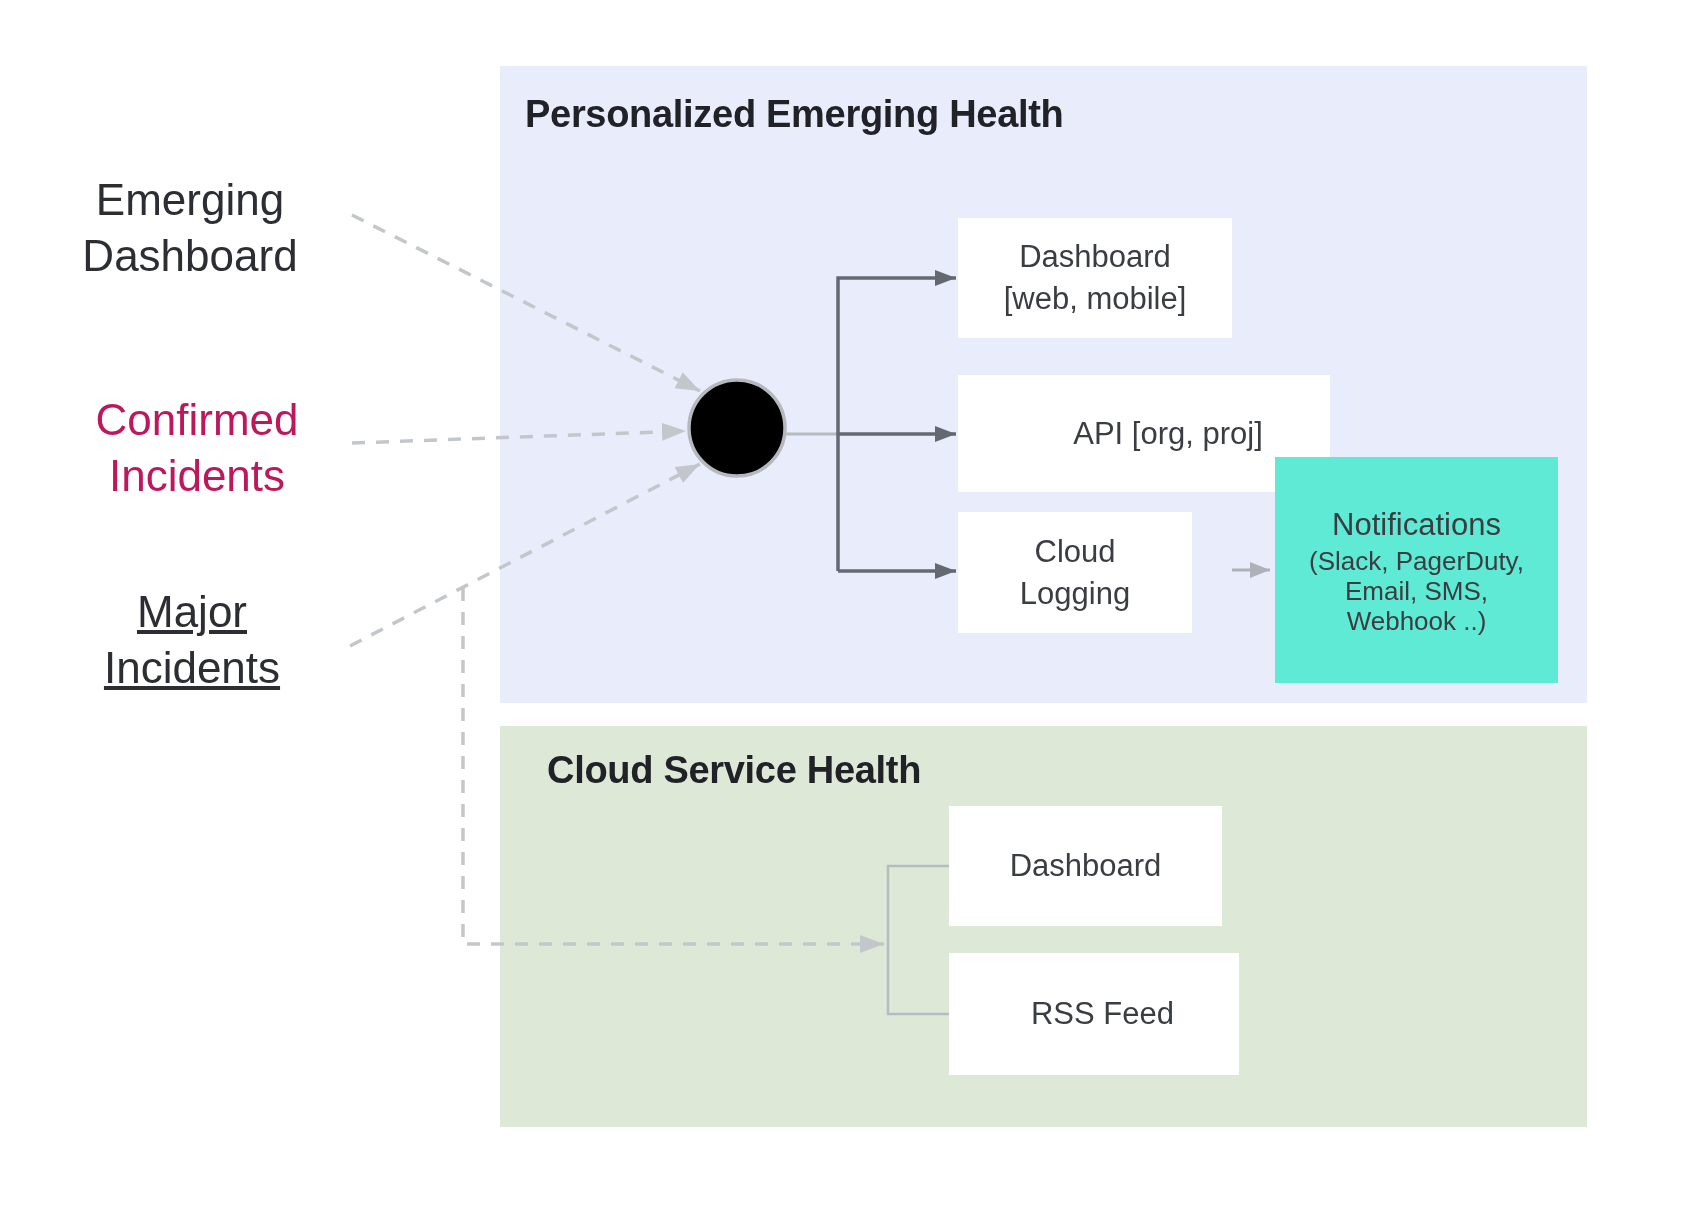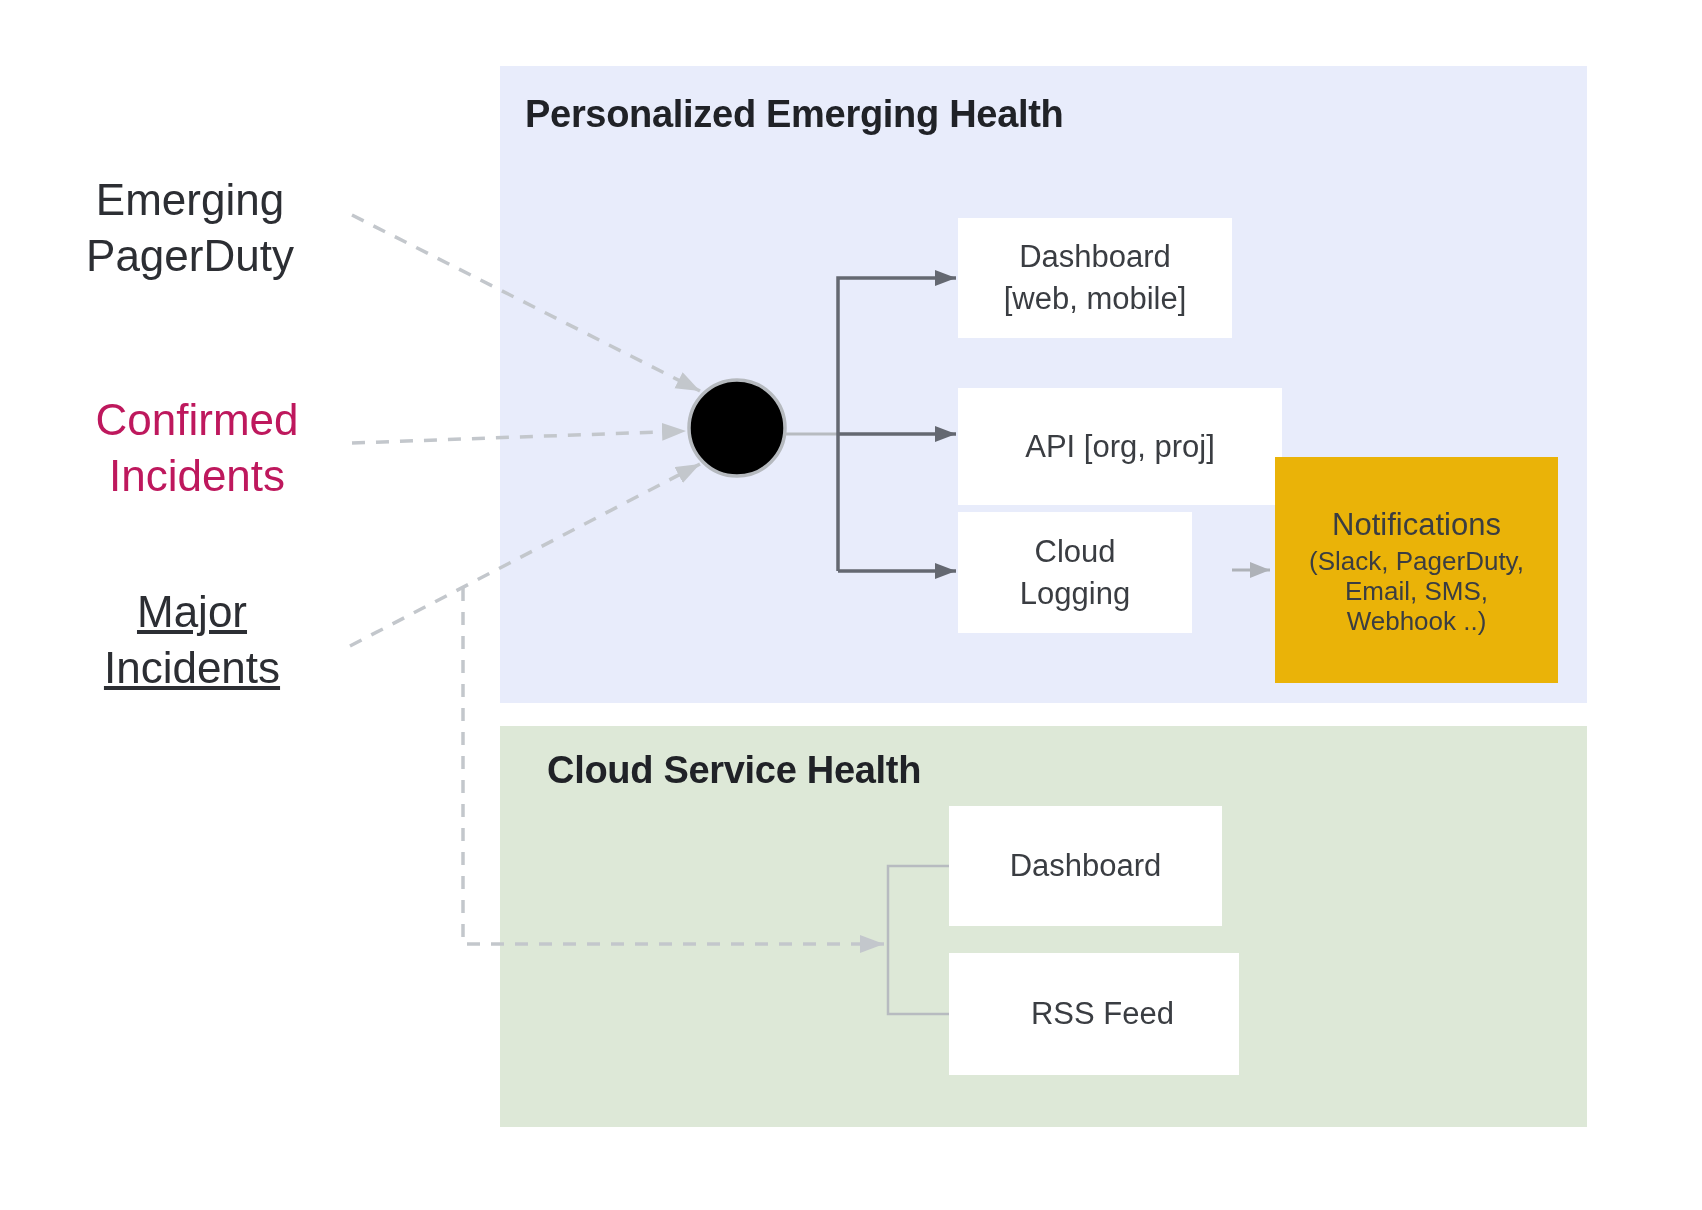--- a/index.html
+++ b/index.html
@@ -41,21 +41,21 @@
     z-index: 2;
     display: flex;
     align-items: center;
     justify-content: center;
     text-align: center;
     font-size: 31px;
     line-height: 42px;
     white-space: pre-line;
   }
   .node-dashboard-web { left: 958px; top: 218px; width: 274px; height: 120px; }
-  .node-api           { left: 958px; top: 388px; width: 324px; height: 117px; }
+  .node-api           { left: 958px; top: 375px; width: 324px; height: 117px; padding-left: 48px; }
   .node-cloud-logging { left: 958px; top: 512px; width: 234px; height: 121px; }
   .node-g-dashboard   { left: 949px; top: 806px; width: 273px; height: 120px; }
   .node-rss           { left: 949px; top: 953px; width: 273px; height: 122px; padding-left: 17px; }
   .node-notifications {
     left: 1275px; top: 457px; width: 283px; height: 226px;
     flex-direction: column;
   }
   .notif-title { font-size: 31px; line-height: 42px; }
   .notif-channels { font-size: 26px; line-height: 30px; white-space: pre-line; }
   svg.wires { position: absolute; left: 0; top: 0; z-index: 1; }
@@ -96,33 +96,33 @@
 
     <path d="M1232,570 L1270,570" fill="none" stroke-width="3" marker-end="url(#ah-mid)" stroke="#aeb2b8"></path>
 
     <path d="M955,866 L888,866 L888,1014 L955,1014" fill="none" stroke-width="2.5" stroke="#b7bbc0"></path>
   </svg>
 
   <div class="panel-title title-personalized" style="color: rgb(32, 34, 39);">Personalized Emerging Health</div>
   <div class="panel-title title-cloud" style="color: rgb(32, 34, 39);">Cloud Service Health</div>
 
   <div class="source-label src-emerging" style="color: rgb(44, 46, 51);">Emerging
-PagerDuty</div>
+Dashboard</div>
   <div class="source-label src-confirmed" style="color: #be185d;">Confirmed
 Incidents</div>
   <div class="source-label src-major" style="color: rgb(44, 46, 51); text-decoration: underline;">Major
 Incidents</div>
 
   <div class="node node-dashboard-web" style="background: rgb(255, 255, 255); color: rgb(58, 61, 66);">Dashboard
 [web, mobile]</div>
   <div class="node node-api" style="background: rgb(255, 255, 255); color: rgb(58, 61, 66);">API [org, proj]</div>
   <div class="node node-cloud-logging" style="background: rgb(255, 255, 255); color: rgb(58, 61, 66);">Cloud
 Logging</div>
 
-  <div class="node node-notifications" style="background: #eab308; color: rgb(58, 61, 66);">
+  <div class="node node-notifications" style="background: #5eead4; color: rgb(58, 61, 66);">
     <div class="notif-title">Notifications</div>
     <div class="notif-channels">(Slack, PagerDuty,
 Email, SMS,
 Webhook ..)</div>
   </div>
 
   <div class="node node-g-dashboard" style="background: rgb(255, 255, 255); color: rgb(58, 61, 66);">Dashboard</div>
   <div class="node node-rss" style="background: rgb(255, 255, 255); color: rgb(58, 61, 66);">RSS Feed</div>
 
 </div>

